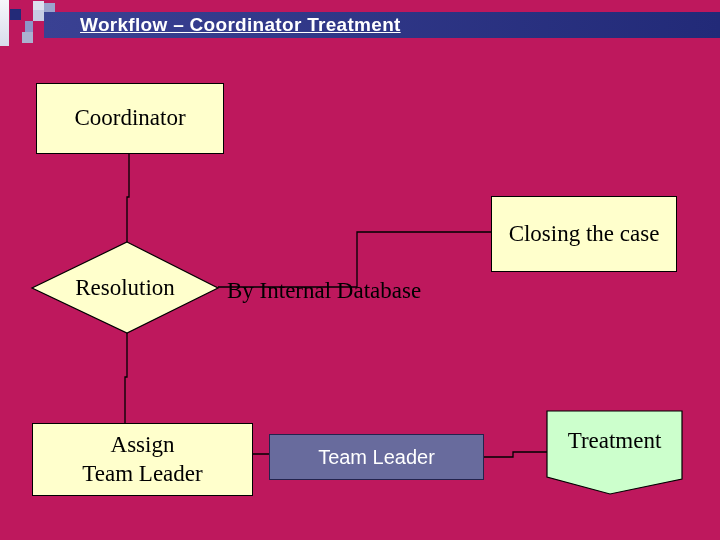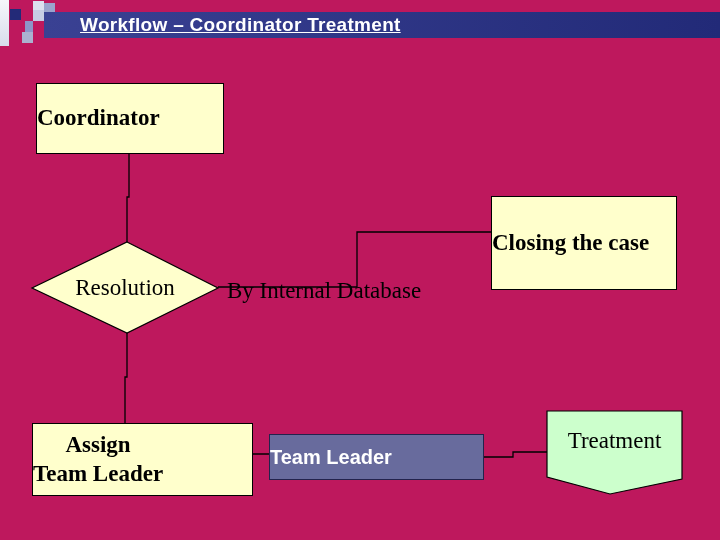--- a/index.html
+++ b/index.html
@@ -26,26 +26,26 @@
   }
   .title-text {
     margin-left:36px;
     font-family:"Liberation Sans","DejaVu Sans",sans-serif;
     font-weight:bold; font-size:19px; color:var(--title-text,#fff);
     text-decoration:underline; letter-spacing:0.3px; white-space:nowrap;
   }
   
   .node {
     position:absolute; box-sizing:border-box; border:1.4px solid #000;
-    display:flex; align-items:center; justify-content:flex-start; text-align:center;
-    font-size:23px; color:#000; line-height:1.25;font-weight:bold;
+    display:flex; align-items:center; justify-content:center; text-align:center;
+    font-size:23px; color:#000; line-height:1.25;
   }
   .node.yellow { background:var(--shape-yellow,#ffffcc); }
   .box-coordinator { left:36px;  top:83px;  width:188px; height:71px; }
-  .box-closing     { left:491px; top:196px; width:186px; height:94px; }
+  .box-closing     { left:491px; top:196px; width:186px; height:76px; }
   .box-assign      { left:32px;  top:423px; width:221px; height:73px; }
   .box-teamleader  {
     left:269px; top:434px; width:215px; height:46px;
     background:var(--shape-purple,#686b9d); border:1.5px solid #23234d;
     font-family:"Liberation Sans","DejaVu Sans",sans-serif;
     font-size:20px; color:#ffffff;
   }
   
   .overlay { position:absolute; left:0; top:0; width:720px; height:540px; }
   .connector { fill:none; stroke:#000; stroke-width:1.3px; }

